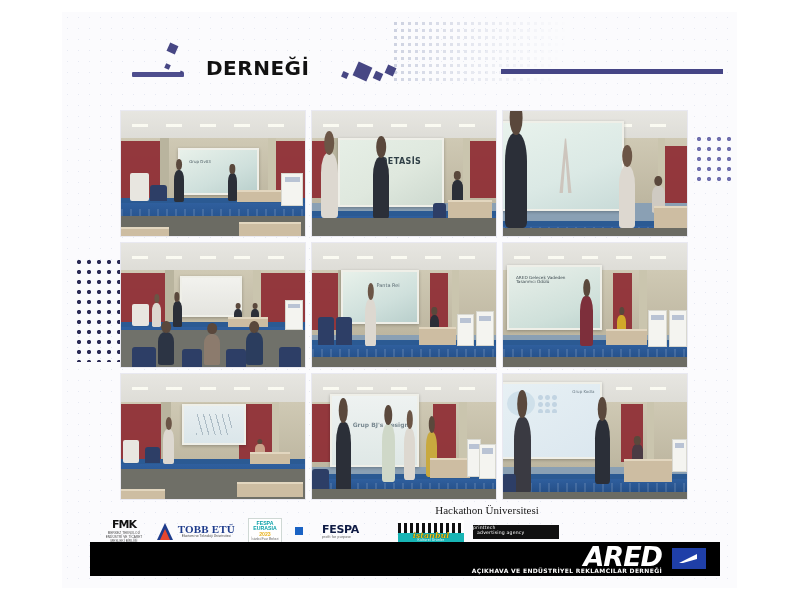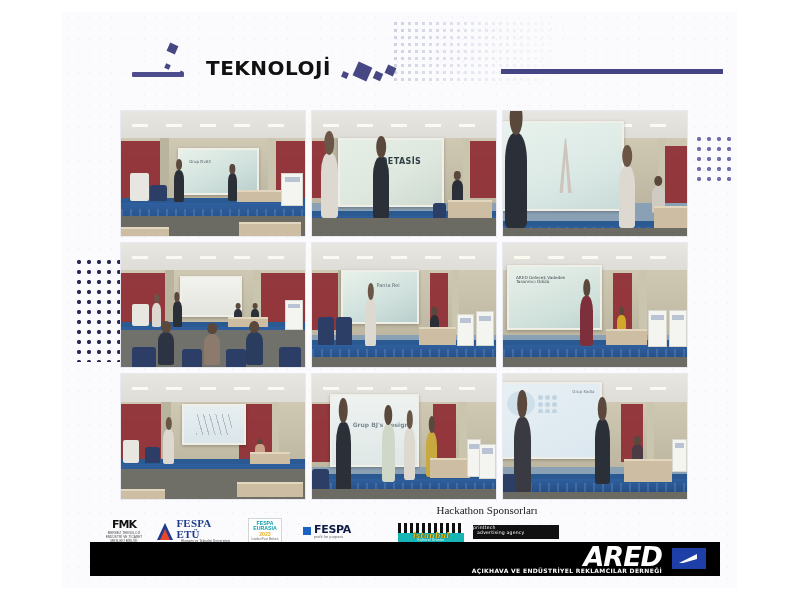--- a/index.html
+++ b/index.html
@@ -129,21 +129,21 @@
 
   
   .sponsors{ position:absolute; left:0; top:492px; width:100%; height:48px; }
   .spon-title{
     position:absolute; left:330px; top:0px; width:190px; text-align:center;
     font-family:"Liberation Serif", serif; font-size:11px; color:#1b1b1b;
   }
   .spon-row{ position:absolute; left:42px; top:14px; display:flex; align-items:center; gap:13px; }
   .spon-row2{ position:absolute; left:336px; top:16px; display:flex; align-items:center; gap:9px; }
 
-  .lg{ position:relative; display:flex; align-items:center; justify-content:center;
+  .lg{ position:relative; display:flex; align-items:center; justify-content:space-between;
        height:26px; }
   .lg-cap{ font-size:3.1px; color:#444; letter-spacing:.1px; text-align:center;
        font-family:"Liberation Sans",sans-serif; line-height:1.25; }
 
   
   .fmk{ flex-direction:column; gap:1px; width:40px; }
   .fmk .mark{ font-size:11px; font-weight:bold; color:#111; letter-spacing:-1px;
        font-family:"DejaVu Sans",sans-serif; }
   
   .tobb{ gap:4px; width:78px; }
@@ -219,21 +219,21 @@
 
     <div class="logo-wrap">
       <div class="logo-line"></div>
       <div class="sq s1"></div>
       <div class="sq s2"></div>
       <div class="sq s3"></div>
       <div class="sq s4"></div>
       <div class="sq s5"></div>
       <div class="sq s6"></div>
       <div class="sq s7"></div>
-      <div class="logo-sub">TEKNOLOJİ</div>
+      <div class="logo-sub">DERNEĞİ</div>
     </div>
 
     <div class="hack-bar"></div>
   </div>
 
   <div class="dotblock dark db-left"></div>
   <div class="dotblock mid  db-right"></div>
 
   <div class="grid">
 
@@ -426,34 +426,34 @@
       <div class="person" style="right:24%;bottom:24%;width:6%;height:20%;background:#4a3b44;"></div>
       <div class="desk" style="right:8%;bottom:14%;width:26%;height:18%;"></div>
       <div class="banner" style="right:0%;bottom:22%;width:8%;height:26%;"></div>
       <div class="chair" style="left:0%;bottom:6%;width:7%;height:14%;"></div>
       <div class="floor" style="height:6%"></div>
     </div>
 
   </div>
 
   <div class="sponsors">
-    <div class="spon-title">Hackathon Sponsorları</div>
+    <div class="spon-title">Hackathon Üniversitesi</div>
 
     <div class="spon-row">
       <div class="lg fmk">
         <div class="mark">FMK</div>
         <div class="lg-cap">MERKEZ TEKNOLOJİ
 ENDÜSTRİ VE TİCARET
 MESLEKİ BİRLİĞİ</div>
       </div>
 
       <div class="lg tobb">
         <div class="tri"></div>
         <div class="txt">
-          <div class="t1">FESPA ETÜ</div>
+          <div class="t1">TOBB ETÜ</div>
           <div class="lg-cap">Ekonomi ve Teknoloji Üniversitesi</div>
         </div>
       </div>
 
       <div class="lg fes1">
         <div class="a">FESPA</div>
         <div class="b">EURASIA</div>
         <div class="c">2023</div>
         <div class="d">İstanbul Fuar Merkezi</div>
       </div>

